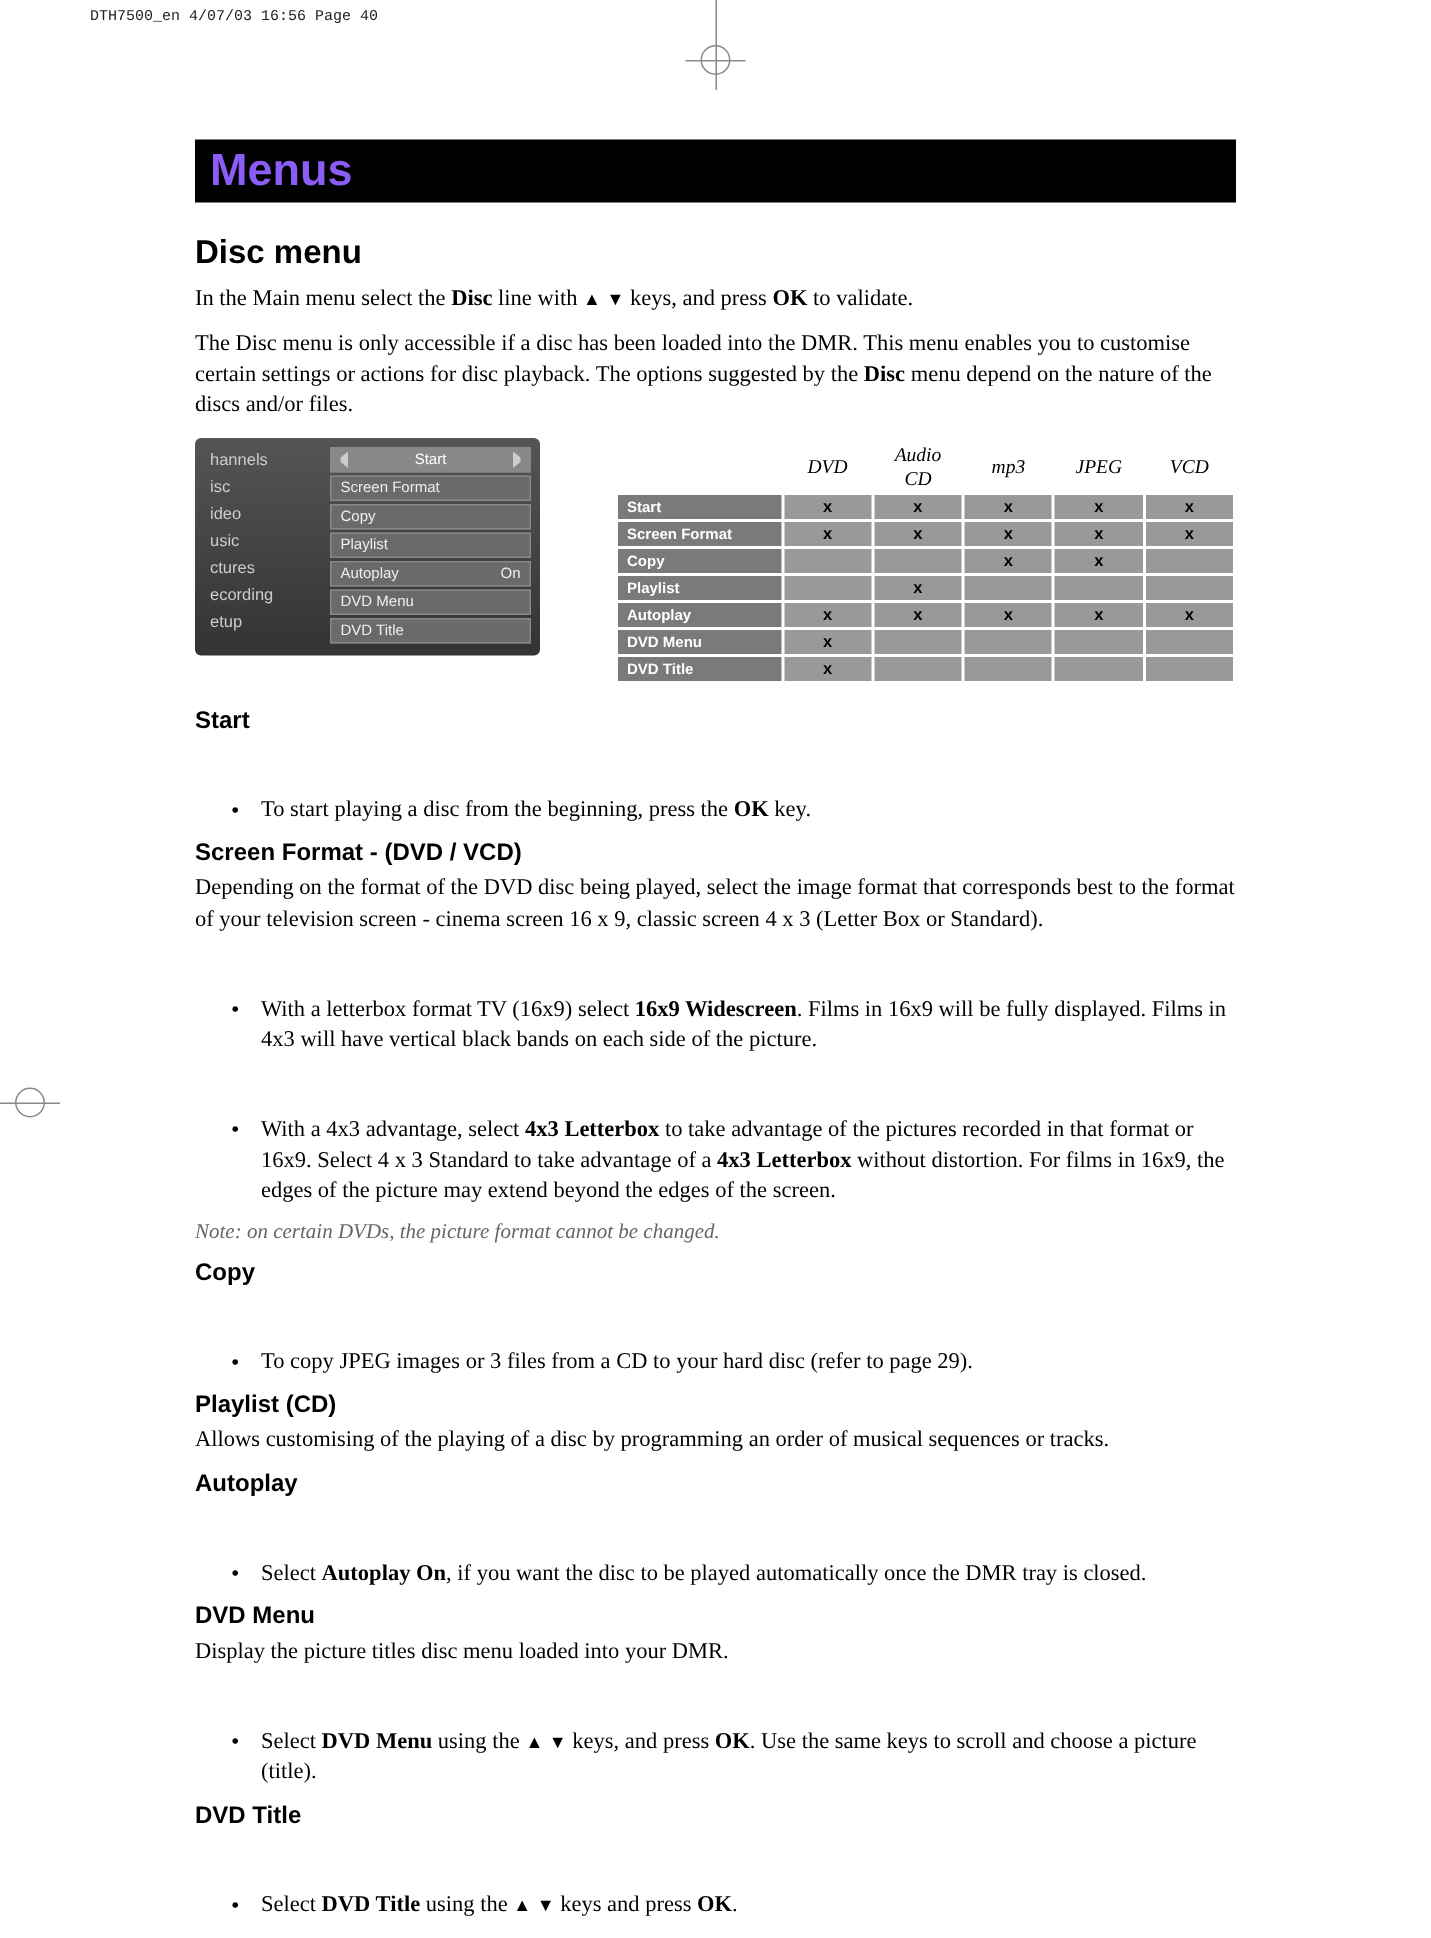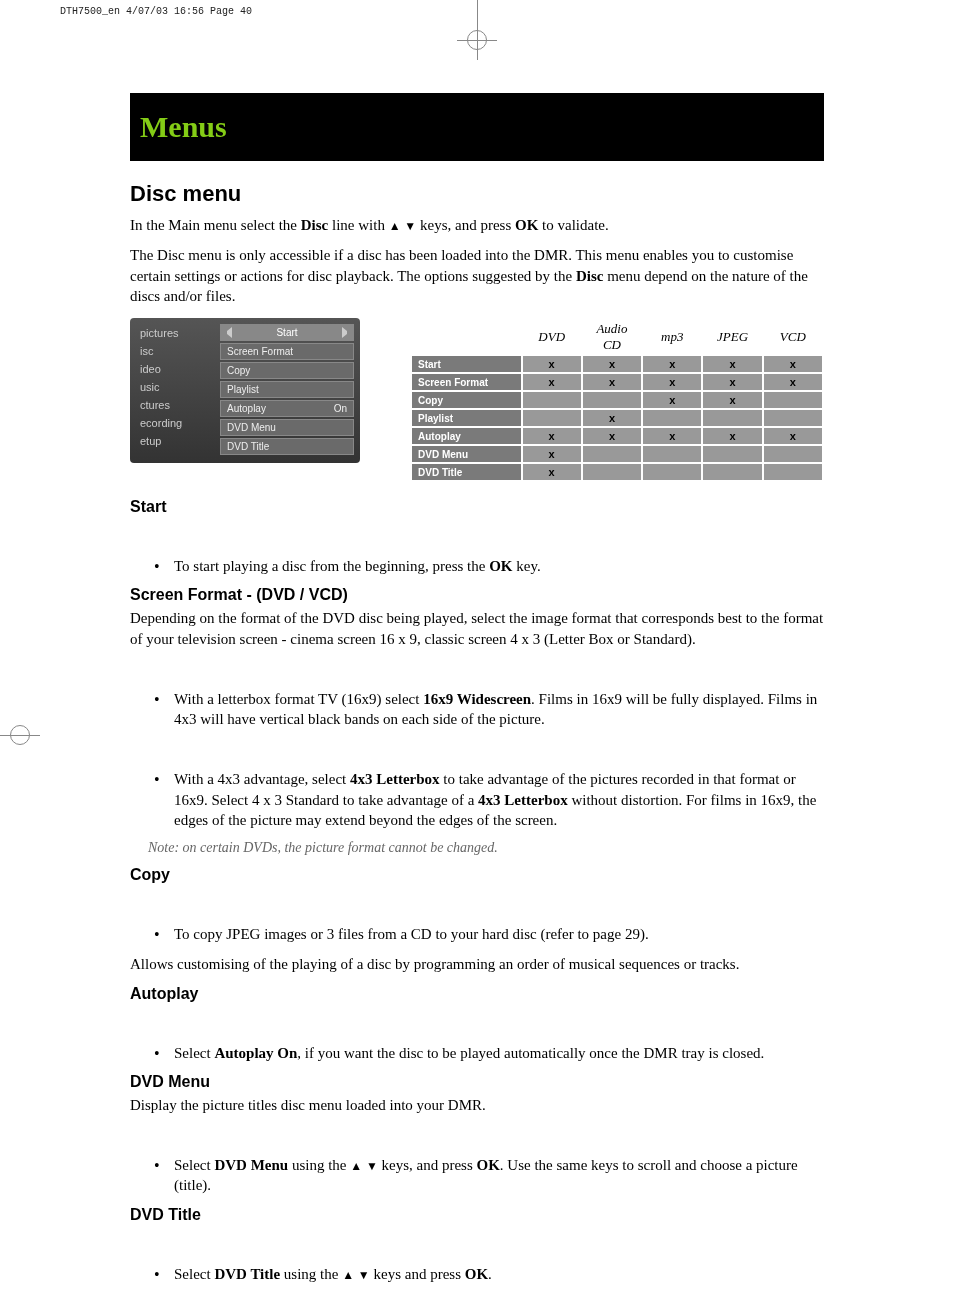--- a/index.html
+++ b/index.html
@@ -52,25 +52,25 @@
     position: absolute;
     left: 0; top: 720px;
     width: 40px; height: 30px;
   }
   .crop-left .crop-circle { top: 5px; left: 10px; }
   .content {
     padding: 70px 130px 40px 130px;
   }
   .title-bar {
     background: #000;
-    color: #84cc16;
-    font-family: Liberation Serif, serif;
+    color: #8b5cf6;
+    font-family: Liberation Sans, sans-serif;
     font-weight: bold;
     font-size: 30px;
-    padding: 17px 10px;
+    padding: 4px 10px;
     margin-bottom: 20px;
   }
   .section-heading {
     font-family: Arial, Helvetica, sans-serif;
     font-weight: bold;
     font-size: 22px;
     margin-bottom: 8px;
     margin-top: 16px;
   }
   .body-text {
@@ -171,21 +171,20 @@
   ul.bullets li::before {
     content: "•";
     position: absolute;
     left: -6px;
     font-size: 16px;
   }
   .note {
     font-style: italic;
     font-size: 14px;
     color: #666;
-    margin-left: 18px;
     margin-bottom: 10px;
   }
   .arrow-icon {
     display: inline-block;
     font-size: 12px;
     vertical-align: middle;
   }
   .page-footer {
     border-top: 1px solid #000;
     margin-top: 30px;
@@ -232,21 +231,21 @@
     <span class="arrow-icon">▼</span>
     <span> keys, and press </span><b>OK</b><span> to validate.</span>
   </p>
   <p class="body-text">
     <span>The Disc menu is only accessible if a disc has been loaded into the DMR. This menu enables you to customise certain settings or actions for disc playback. The options suggested by the </span><b>Disc</b><span> menu depend on the nature of the discs and/or files.</span>
   </p>
 
   <div class="figure-row">
     <div class="menu-screenshot">
       <div class="menu-col-left" id="menu-left">
-          <div>pictures</div>
+          <div>hannels</div>
           <div>isc</div>
           <div>ideo</div>
           <div>usic</div>
           <div>ctures</div>
           <div>ecording</div>
           <div>etup</div>
         </div>
       <div class="menu-col-right" id="menu-right">
           <div class="menu-item selected">
             <span class="menu-tri tri-left"></span>
@@ -363,20 +362,21 @@
       <span>With a 4x3 advantage, select </span><b>4x3 Letterbox</b><span> to take advantage of the pictures recorded in that format or 16x9. Select 4 x 3 Standard to take advantage of a </span><b>4x3 Letterbox</b><span> without distortion. For films in 16x9, the edges of the picture may extend beyond the edges of the screen.</span>
     </li>
   </ul>
   <p class="note">Note: on certain DVDs, the picture format cannot be changed.</p>
 
   <div class="sub-heading">Copy</div>
   <ul class="bullets">
       <li>To copy JPEG images or 3 files from a CD to your hard disc (refer to page 29).</li>
     </ul>
 
+  <div class="sub-heading">Playlist (CD)</div>
   <p class="body-text">Allows customising of the playing of a disc by programming an order of musical sequences or tracks.</p>
 
   <div class="sub-heading">Autoplay</div>
   <ul class="bullets">
       <li>
     <span>Select </span><b>Autoplay On</b><span>, if you want the disc to be played automatically once the DMR tray is closed.</span>
   </li>
     </ul>
 
   <div class="sub-heading">DVD Menu</div>

